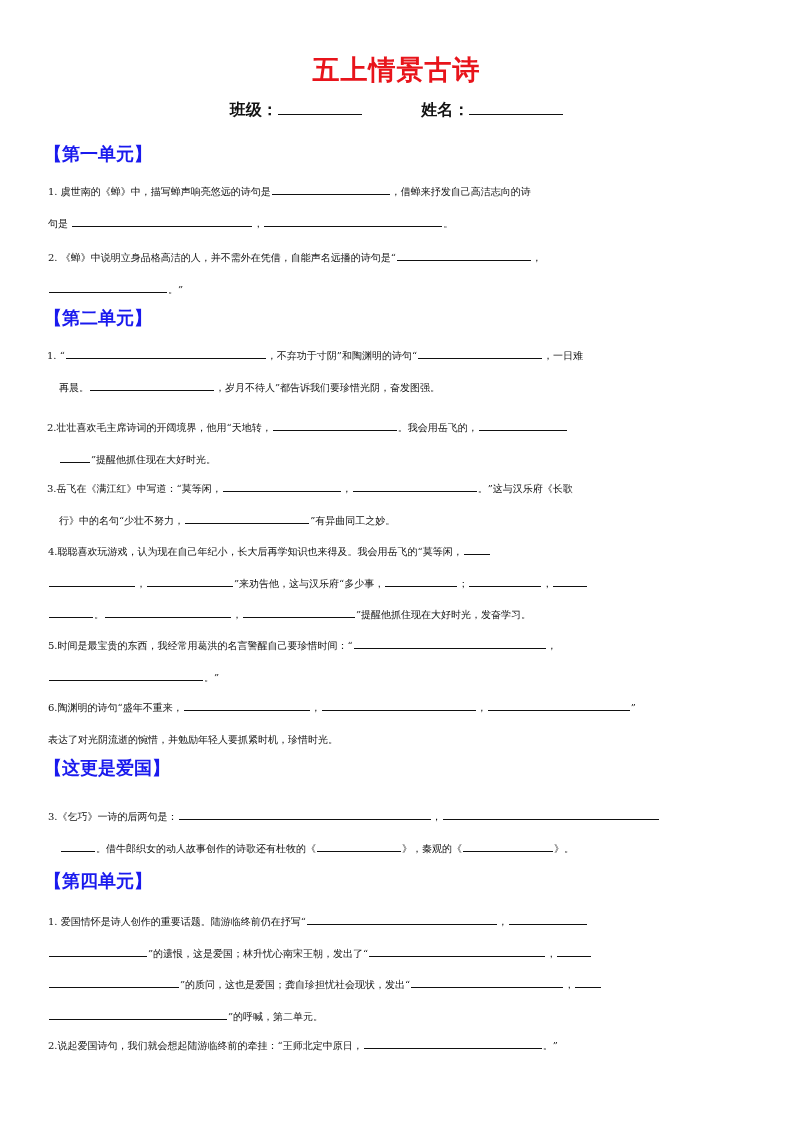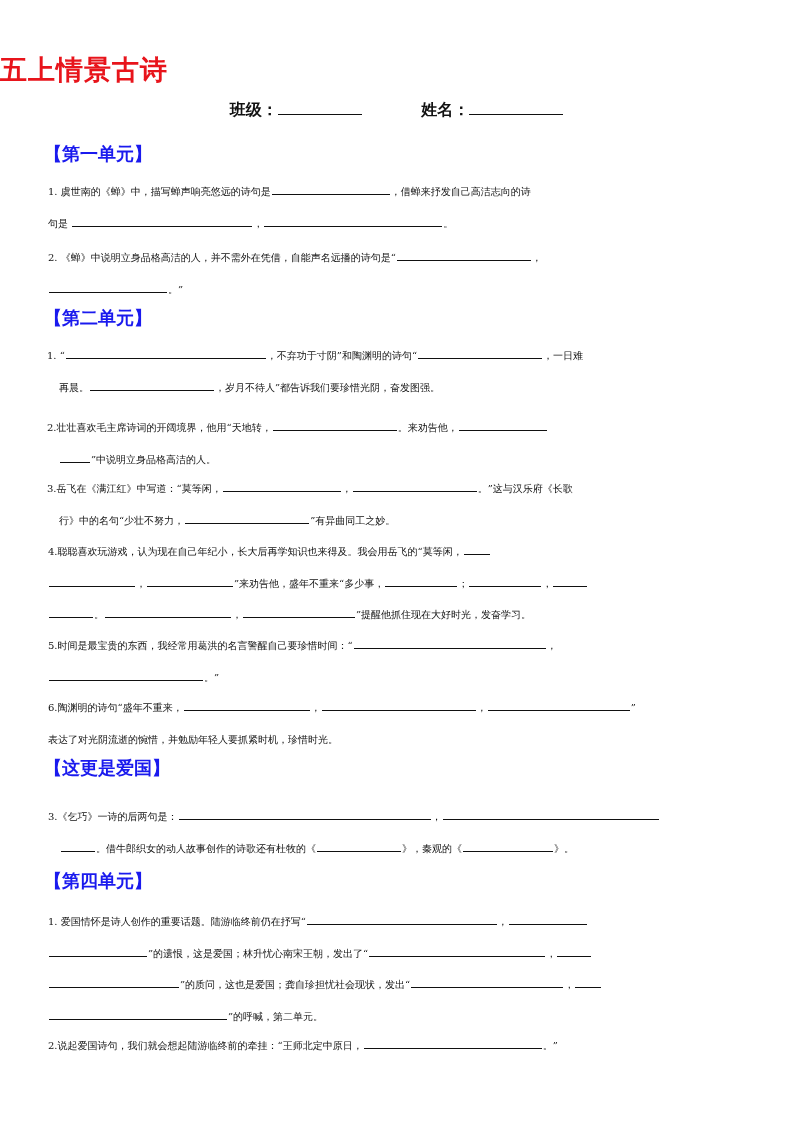--- a/index.html
+++ b/index.html
@@ -1,18 +1,18 @@
 <!DOCTYPE html>
 <html><head>
 <meta charset="utf-8">
 <style>
   html, body { margin: 0; padding: 0; background: #ffffff; }
   body { width: 793px; height: 1122px; position: relative; overflow: hidden;
          font-family: "DejaVu Serif", "Liberation Serif", serif; color: #111; }
-  .title { position: absolute; top: 52px; left: 0; width: 793px; text-align: left;
+  .title { position: absolute; top: 52px; left: 0; width: 793px; text-align: center;
            font-size: 27px; font-weight: bold; color: #e8141b; letter-spacing: 1px;
            font-family: "DejaVu Sans", "Liberation Sans", sans-serif; }
   .meta { position: absolute; top: 100px; left: 0; width: 793px; text-align: center;
           font-size: 16px; font-weight: bold; font-family: "DejaVu Sans", "Liberation Sans", sans-serif; }
   .meta .field { display: inline-block; margin: 0 27px; }
   .meta .blank { display: inline-block; border-bottom: 1px solid #111; height: 14px; vertical-align: baseline; }
   .unit { position: absolute; left: 44px; font-size: 18px; font-weight: bold; color: #1a1aee;
           font-family: "DejaVu Sans", "Liberation Sans", sans-serif; }
   .q { position: absolute; left: 48px; width: 700px; font-size: 10px; line-height: 31.5px; }
   .q.ind { left: 47px; }
@@ -47,32 +47,32 @@
 </div>
 
 <div class="unit" style="top:306px">【第二单元】</div>
 
 <div class="q ind" style="top:340px">
   <div class="line"><span>1. “</span><span class="l" style="width:200px"></span><span>，不弃功于寸阴”和陶渊明的诗句“</span><span class="l" style="width:124px"></span><span>，一日难</span></div>
   <div class="line cont"><span>再晨。</span><span class="l" style="width:124px"></span><span>，岁月不待人”都告诉我们要珍惜光阴，奋发图强。</span></div>
 </div>
 
 <div class="q ind" style="top:412px">
-  <div class="line"><span>2.壮壮喜欢毛主席诗词的开阔境界，他用“天地转，</span><span class="l" style="width:124px"></span><span>。来劝告他，</span><span class="l" style="width:88px"></span></div>
-  <div class="line cont"><span class="l" style="width:30px"></span><span>”中说明立身品格高洁的人。</span></div>
+  <div class="line"><span>2.壮壮喜欢毛主席诗词的开阔境界，他用“天地转，</span><span class="l" style="width:124px"></span><span>。我会用岳飞的，</span><span class="l" style="width:88px"></span></div>
+  <div class="line cont"><span class="l" style="width:30px"></span><span>”提醒他抓住现在大好时光。</span></div>
 </div>
 
 <div class="q ind" style="top:473px">
   <div class="line"><span>3.岳飞在《满江红》中写道：“莫等闲，</span><span class="l" style="width:118px"></span><span>，</span><span class="l" style="width:124px"></span><span>。”这与汉乐府《长歌</span></div>
   <div class="line cont"><span>行》中的名句“少壮不努力，</span><span class="l" style="width:124px"></span><span>”有异曲同工之妙。</span></div>
 </div>
 
 <div class="q" style="top:536px">
   <div class="line"><span>4.聪聪喜欢玩游戏，认为现在自己年纪小，长大后再学知识也来得及。我会用岳飞的“莫等闲，</span><span class="l" style="width:26px"></span></div>
-  <div class="line"><span class="l" style="width:86px"></span><span>，</span><span class="l" style="width:86px"></span><span>”来劝告他，盛年不重来“多少事，</span><span class="l" style="width:72px"></span><span>；</span><span class="l" style="width:72px"></span><span>，</span><span class="l" style="width:34px"></span></div>
+  <div class="line"><span class="l" style="width:86px"></span><span>，</span><span class="l" style="width:86px"></span><span>”来劝告他，这与汉乐府“多少事，</span><span class="l" style="width:72px"></span><span>；</span><span class="l" style="width:72px"></span><span>，</span><span class="l" style="width:34px"></span></div>
   <div class="line"><span class="l" style="width:44px"></span><span>。</span><span class="l" style="width:126px"></span><span>，</span><span class="l" style="width:112px"></span><span>”提醒他抓住现在大好时光，发奋学习。</span></div>
 </div>
 
 <div class="q" style="top:630px">
   <div class="line"><span>5.时间是最宝贵的东西，我经常用葛洪的名言警醒自己要珍惜时间：“</span><span class="l" style="width:192px"></span><span>，</span></div>
   <div class="line"><span class="l" style="width:154px"></span><span>。”</span></div>
 </div>
 
 <div class="q" style="top:692px">
   <div class="line"><span>6.陶渊明的诗句“盛年不重来，</span><span class="l" style="width:126px"></span><span>，</span><span class="l" style="width:154px"></span><span>，</span><span class="l" style="width:142px"></span><span>”</span></div>

